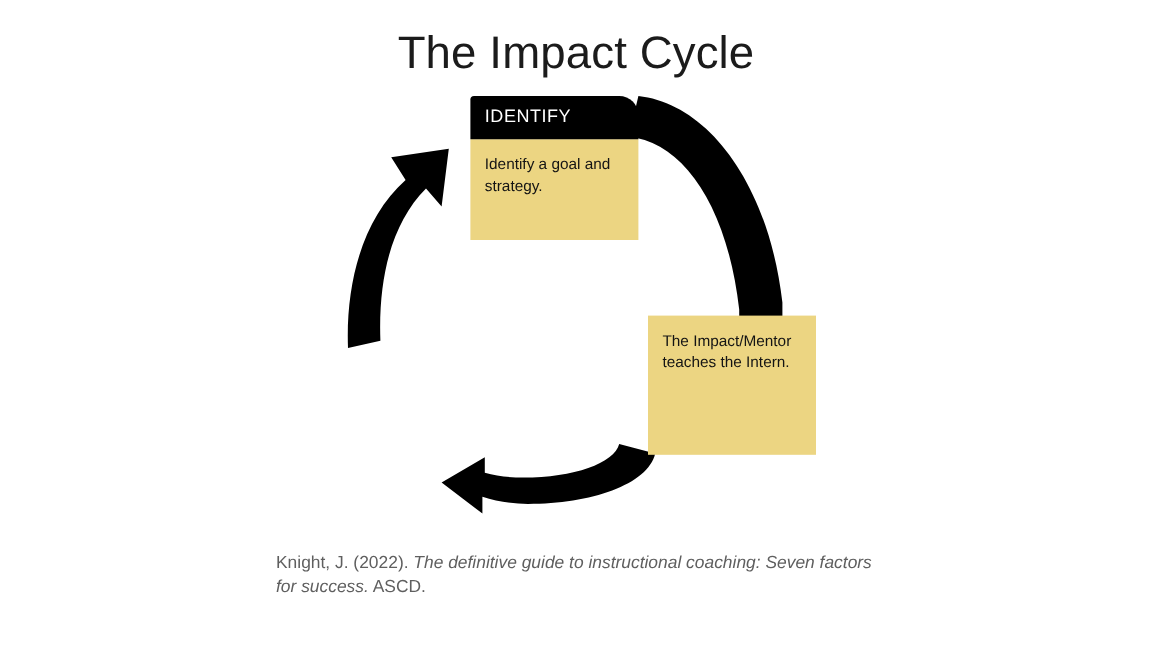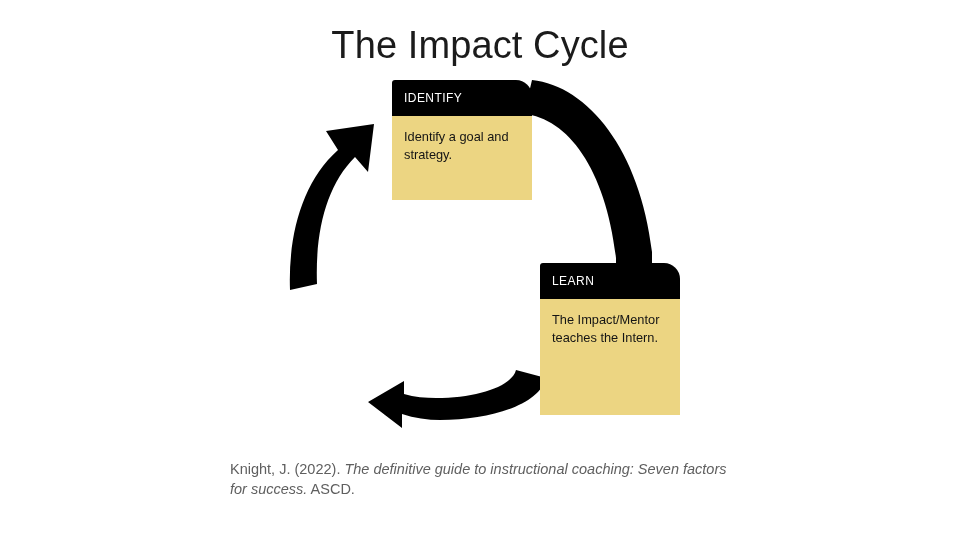--- a/index.html
+++ b/index.html
@@ -60,21 +60,21 @@
     border-top-left-radius: 3px;
     border-top-right-radius: 16px;
     position: relative;
     box-sizing: border-box;
     padding: 0 0 0 12px;
     display: flex;
     align-items: center;
   }
   .card-header-label {
     color: #ffffff;
-    font-size: 12px;
+    font-size: 15px;
     font-weight: 400;
     letter-spacing: 0.45px;
     line-height: 14px;
   }
   .card-body {
     background: #ecd582;
     box-sizing: border-box;
     padding: 12px 12px 10px 12px;
     color: #141414;
     font-size: 12.8px;
@@ -143,21 +143,18 @@
 
   <div class="card" id="card-identify">
     <div class="card-header">
       <span class="card-header-label">IDENTIFY</span>
     </div>
     <div class="card-body">Identify a goal and strategy.</div>
   </div>
 
 
   <div class="card" id="card-learn">
-    <div class="card-header">
-      <span class="card-header-label">LEARN</span>
-    </div>
     <div class="card-body">The Impact/Mentor teaches the Intern.</div>
   </div>
 
   <div id="citation"><span>Knight, J. (2022). </span><span class="it">The definitive guide to instructional coaching: Seven factors for success.</span><span> ASCD.</span></div>
 
 </div>
 
 </body></html>

